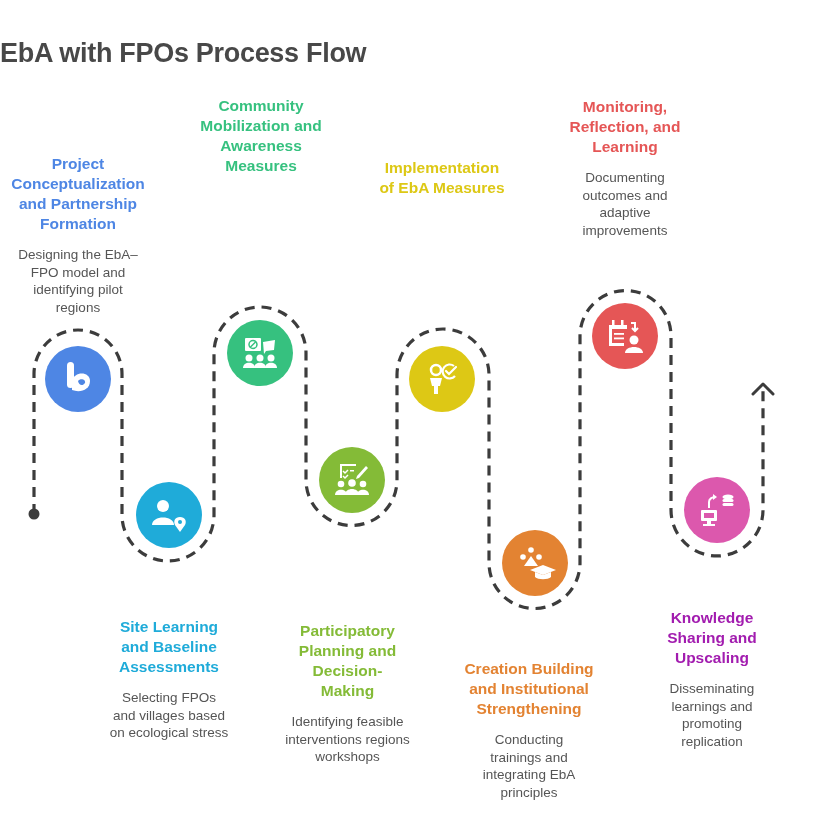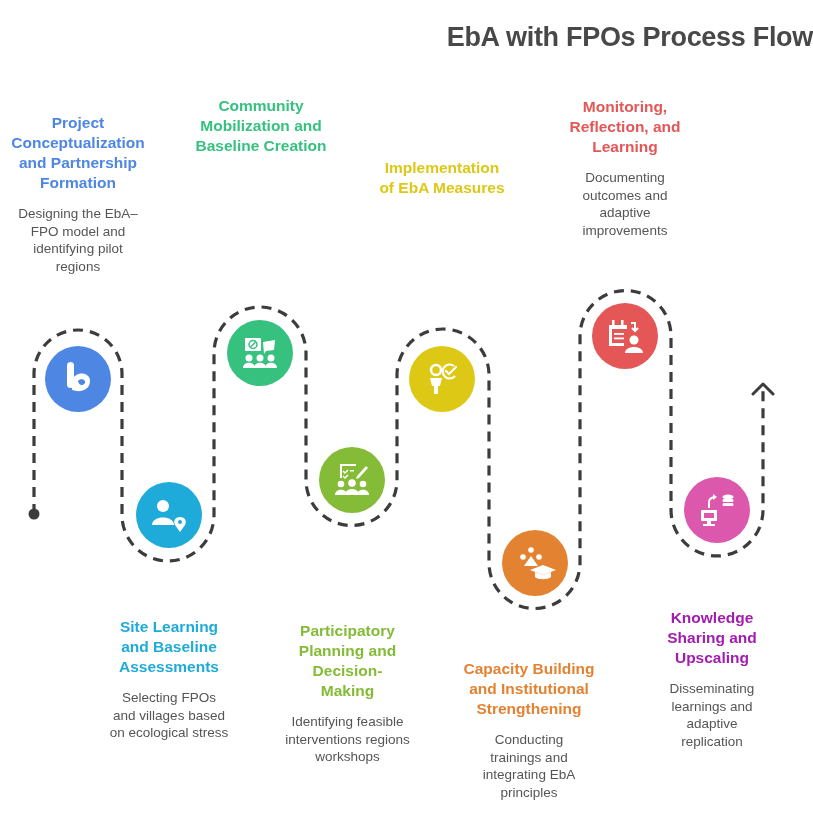--- a/index.html
+++ b/index.html
@@ -1,17 +1,17 @@
 <!DOCTYPE html>
 <html><head>
 <meta charset="utf-8">
 <style>
   html, body { margin: 0; padding: 0; background: #ffffff; }
   body { width: 813px; height: 836px; position: relative; overflow: hidden; font-family: "Liberation Sans", sans-serif; }
-  .title { position: absolute; left: 0; top: 22px; width: 813px; text-align: right; font-size: 27px; font-weight: bold; color: #484848; letter-spacing: -0.3px; }
+  .title { position: absolute; left: 0; top: 38px; width: 813px; text-align: left; font-size: 27px; font-weight: bold; color: #484848; letter-spacing: -0.3px; }
   svg.flow { position: absolute; left: 0; top: 0; }
   .label { position: absolute; text-align: center; }
   .label .head { font-weight: bold; font-size: 15.5px; line-height: 20px; }
   .label .desc { font-size: 13.5px; line-height: 17.5px; color: #555555; margin-top: 12px; }
 </style>
 </head>
 <body>
 
 <div class="title">EbA with FPOs Process Flow</div>
 
@@ -119,26 +119,26 @@
       <rect x="722.5" y="503" width="11" height="3" rx="1.5"></rect>
       <rect x="701" y="510" width="16" height="11" rx="1"></rect>
       <rect x="704" y="513" width="10" height="5" fill="#dc58ad"></rect>
       <rect x="707" y="521" width="4" height="3"></rect>
       <rect x="703" y="524" width="12" height="2"></rect>
     </g>
   </g>
 </svg>
 
 <div class="label" style="left:2px; top:113px; width:152px;">
-  <div class="head" style="color:#4e86e4;">Project Conceptualization and Partnership Formation</div>
+  <div class="head" style="color:#4e86e4;margin-top:41px;">Project Conceptualization and Partnership Formation</div>
   <div class="desc" style="padding:0 12px;">Designing the EbA–FPO model and identifying pilot regions</div>
 </div>
 
 <div class="label" style="left:186px; top:96px; width:150px;">
-  <div class="head" style="color:#36c17f;">Community Mobilization and Baseline Creation</div>
+  <div class="head" style="color:#36c17f;">Community Mobilization and Awareness Measures</div>
 </div>
 
 <div class="label" style="left:368px; top:158px; width:148px;">
   <div class="head" style="color:#ddc815; padding:0 10px;">Implementation of EbA Measures</div>
 </div>
 
 <div class="label" style="left:555px; top:97px; width:140px;">
   <div class="head" style="color:#e55656;">Monitoring, Reflection, and Learning</div>
   <div class="desc" style="padding:0 18px;">Documenting outcomes and adaptive improvements</div>
 </div>
@@ -147,20 +147,20 @@
   <div class="head" style="color:#1fabd9; padding:0 14px;">Site Learning and Baseline Assessments</div>
   <div class="desc" style="padding:0 14px;">Selecting FPOs and villages based on ecological stress</div>
 </div>
 
 <div class="label" style="left:275px; top:581px; width:145px;margin-top:40px;">
   <div class="head" style="color:#84bb37; padding:0 12px;">Participatory Planning and Decision-Making</div>
   <div class="desc">Identifying feasible interventions regions workshops</div>
 </div>
 
 <div class="label" style="left:462px; top:659px; width:134px;">
-  <div class="head" style="color:#e38332;">Capacity Building and Institutional Strengthening</div>
+  <div class="head" style="color:#e38332;">Creation Building and Institutional Strengthening</div>
   <div class="desc" style="padding:0 14px;">Conducting trainings and integrating EbA principles</div>
 </div>
 
 <div class="label" style="left:645px; top:608px; width:134px;">
   <div class="head" style="color:#a21caf; padding:0 10px;">Knowledge Sharing and Upscaling</div>
-  <div class="desc" style="padding:0 18px;">Disseminating learnings and adaptive replication</div>
+  <div class="desc" style="padding:0 18px;">Disseminating learnings and promoting replication</div>
 </div>
 
 </body></html>

